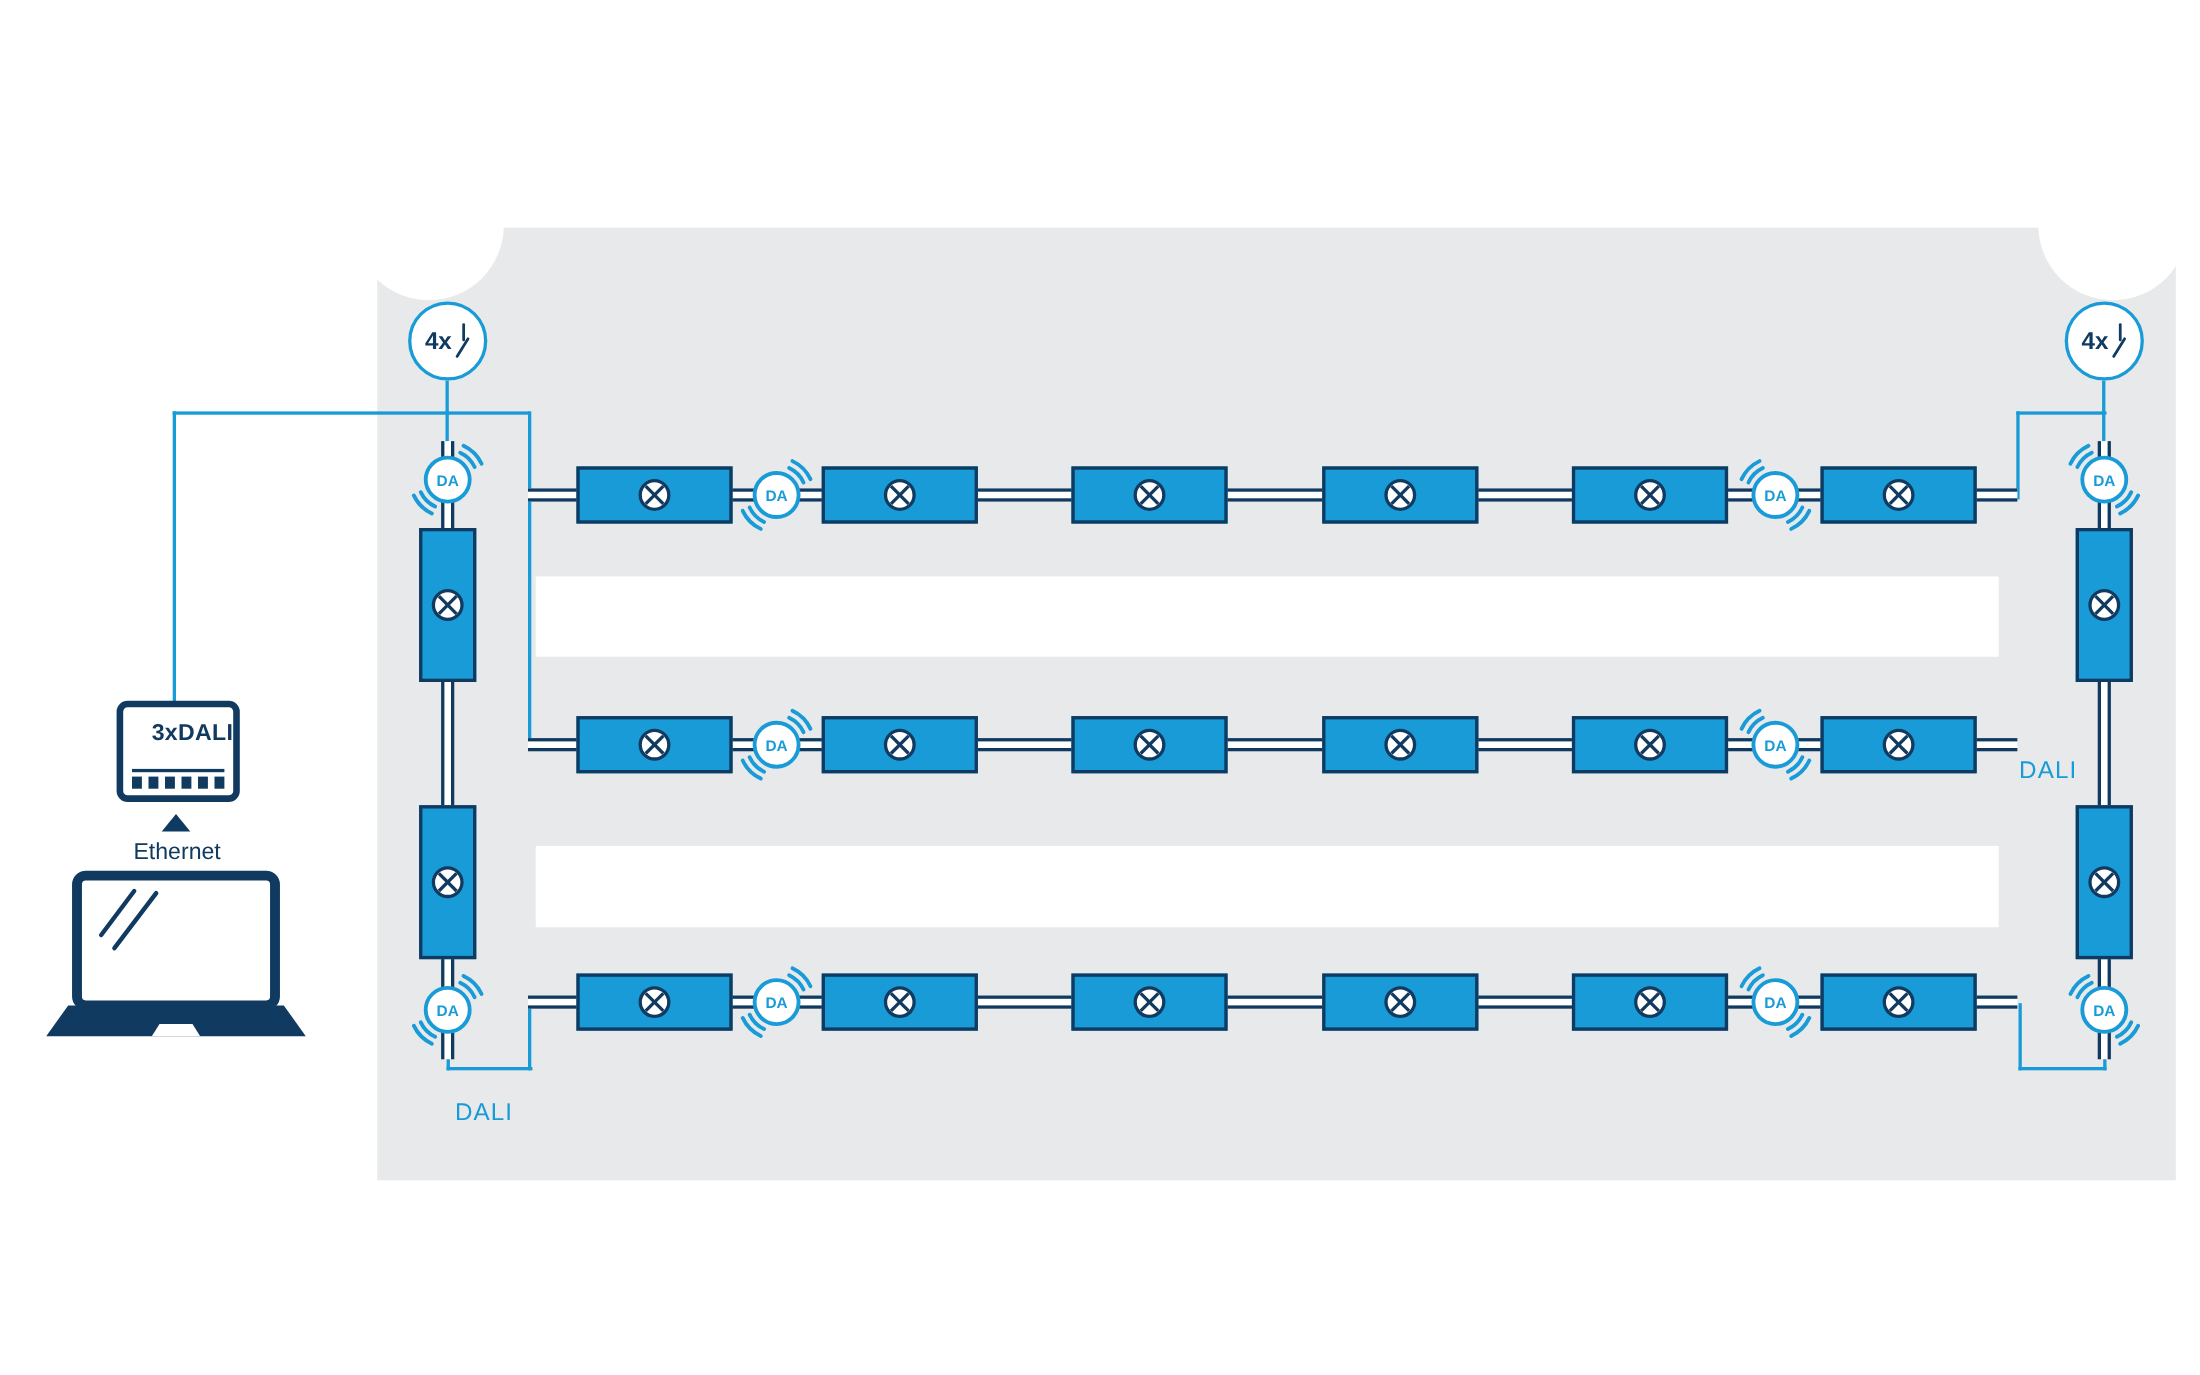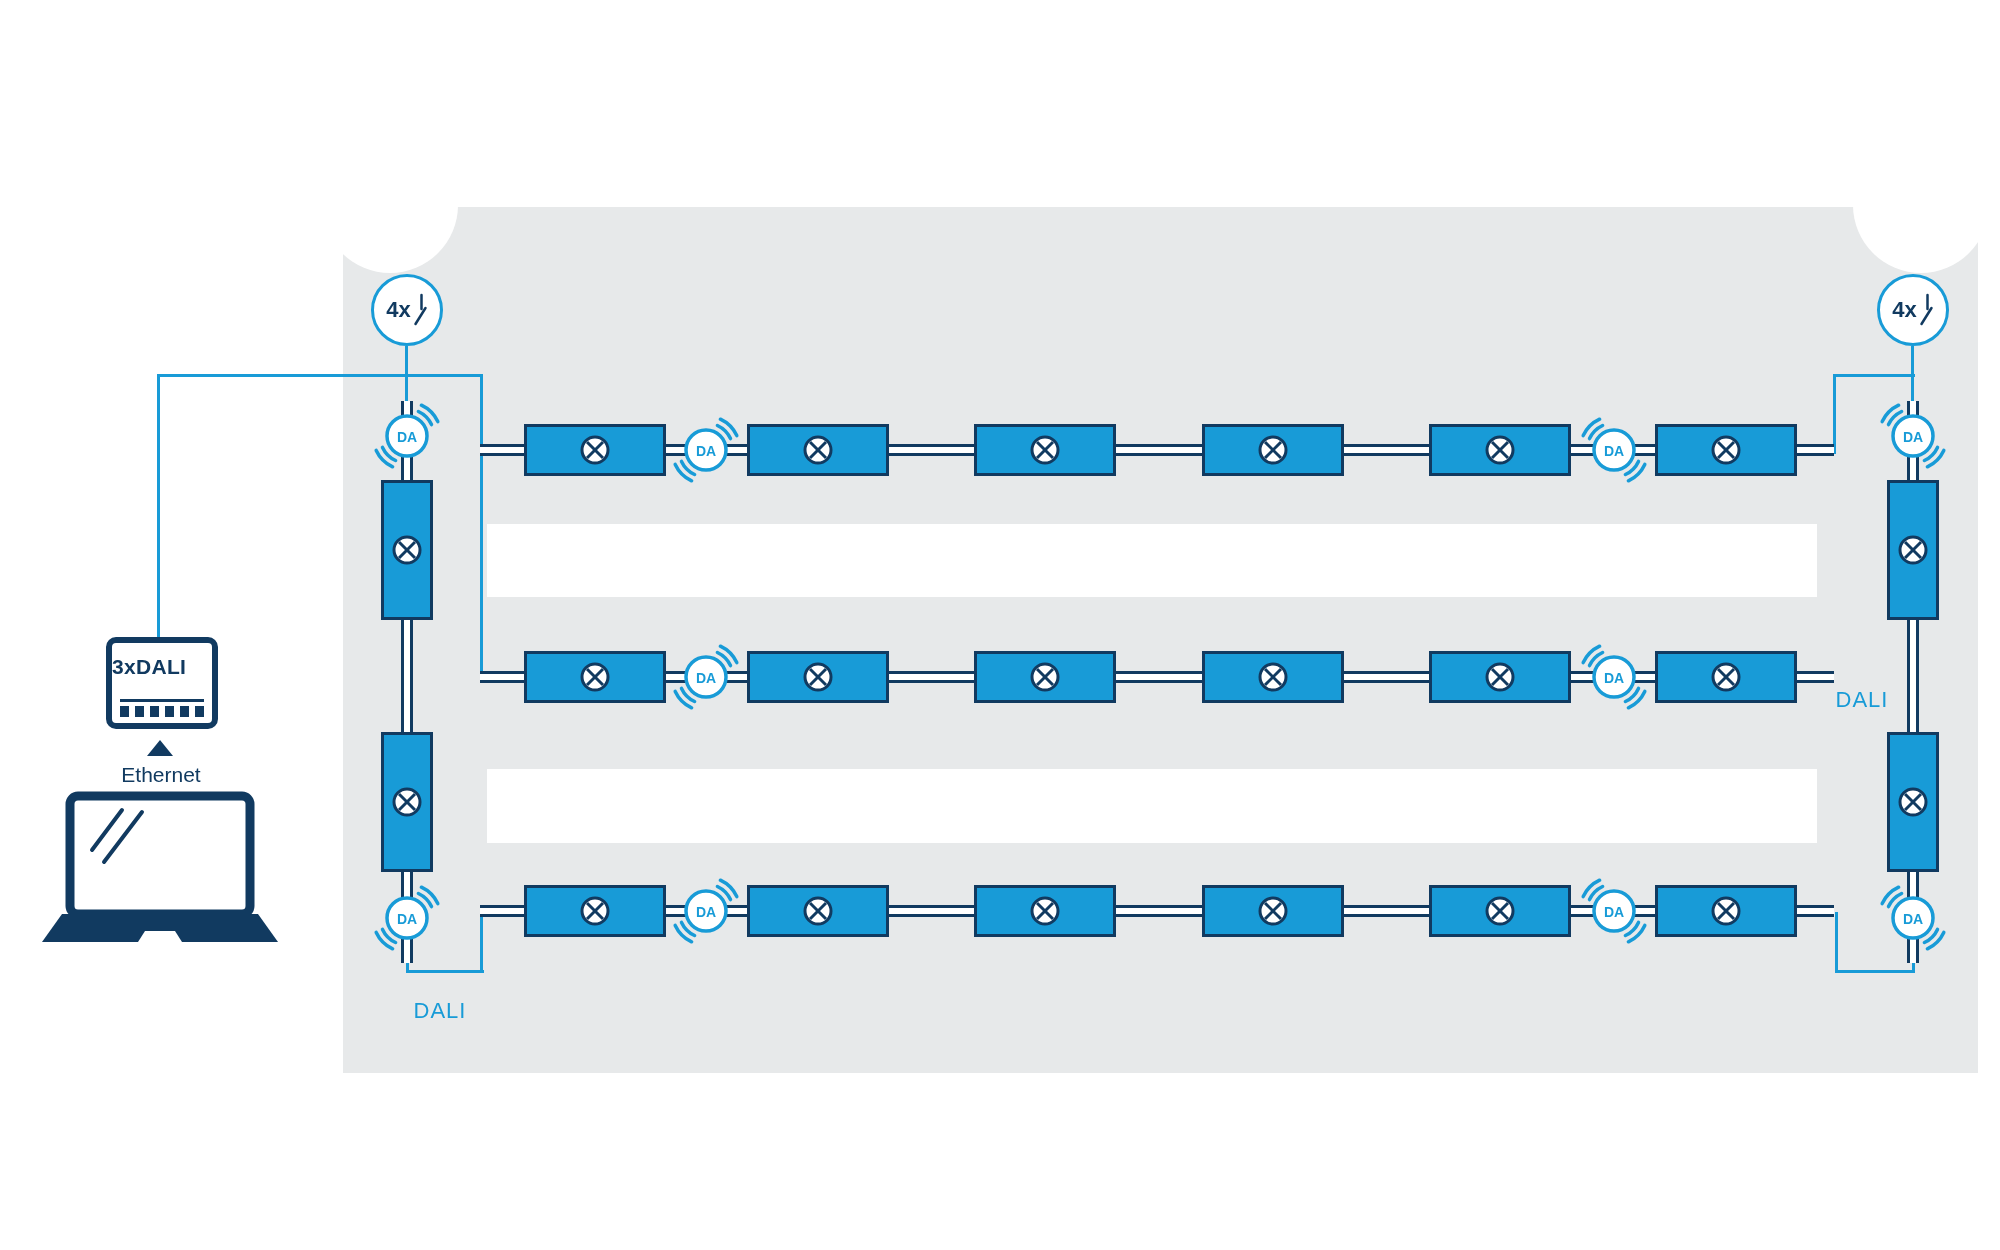--- a/index.html
+++ b/index.html
@@ -8,21 +8,21 @@
   #stage *{box-sizing:border-box;}
   #room{position:absolute;left:343px;top:207px;width:1635px;height:866px;background:#E7E9EA;z-index:0;}
   .notch{position:absolute;width:136px;height:136px;border-radius:50%;background:#fff;z-index:0;}
   #notch-left{left:322px;top:137px;}
   #notch-right{left:1853px;top:137px;}
   .skylight{position:absolute;left:487px;width:1330px;background:#fff;z-index:1;}
   #band-1{top:524px;height:73px;}
   #band-2{top:769px;height:74px;}
   #controller{position:absolute;left:106px;top:637px;width:112px;height:92px;border:6px solid #113A60;
               border-radius:10px;background:#fff;z-index:4;}
-  .ctrl-label{text-align:left;margin-top:12px;font-size:21px;font-weight:bold;color:#113A60;letter-spacing:.3px;}
+  .ctrl-label{text-align:right;margin-top:12px;font-size:21px;font-weight:bold;color:#113A60;letter-spacing:.3px;}
   .comb{position:absolute;left:8px;right:8px;bottom:6px;border-top:3px solid #113A60;display:flex;
         justify-content:space-between;padding-top:4px;}
   .comb span{width:9px;height:11px;background:#113A60;}
   #eth-arrow{position:absolute;left:147px;top:740px;width:0;height:0;border-left:13px solid transparent;
              border-right:13px solid transparent;border-bottom:16px solid #113A60;z-index:4;}
   #eth-label{position:absolute;left:88px;top:763px;width:146px;text-align:center;font-size:21px;
              color:#113A60;font-weight:500;z-index:4;}
   #laptop{position:absolute;left:42px;top:788px;z-index:4;}
   .dali-label{position:absolute;color:#189BD7;font-size:22px;font-weight:500;letter-spacing:1px;
               width:84px;text-align:center;z-index:4;}

